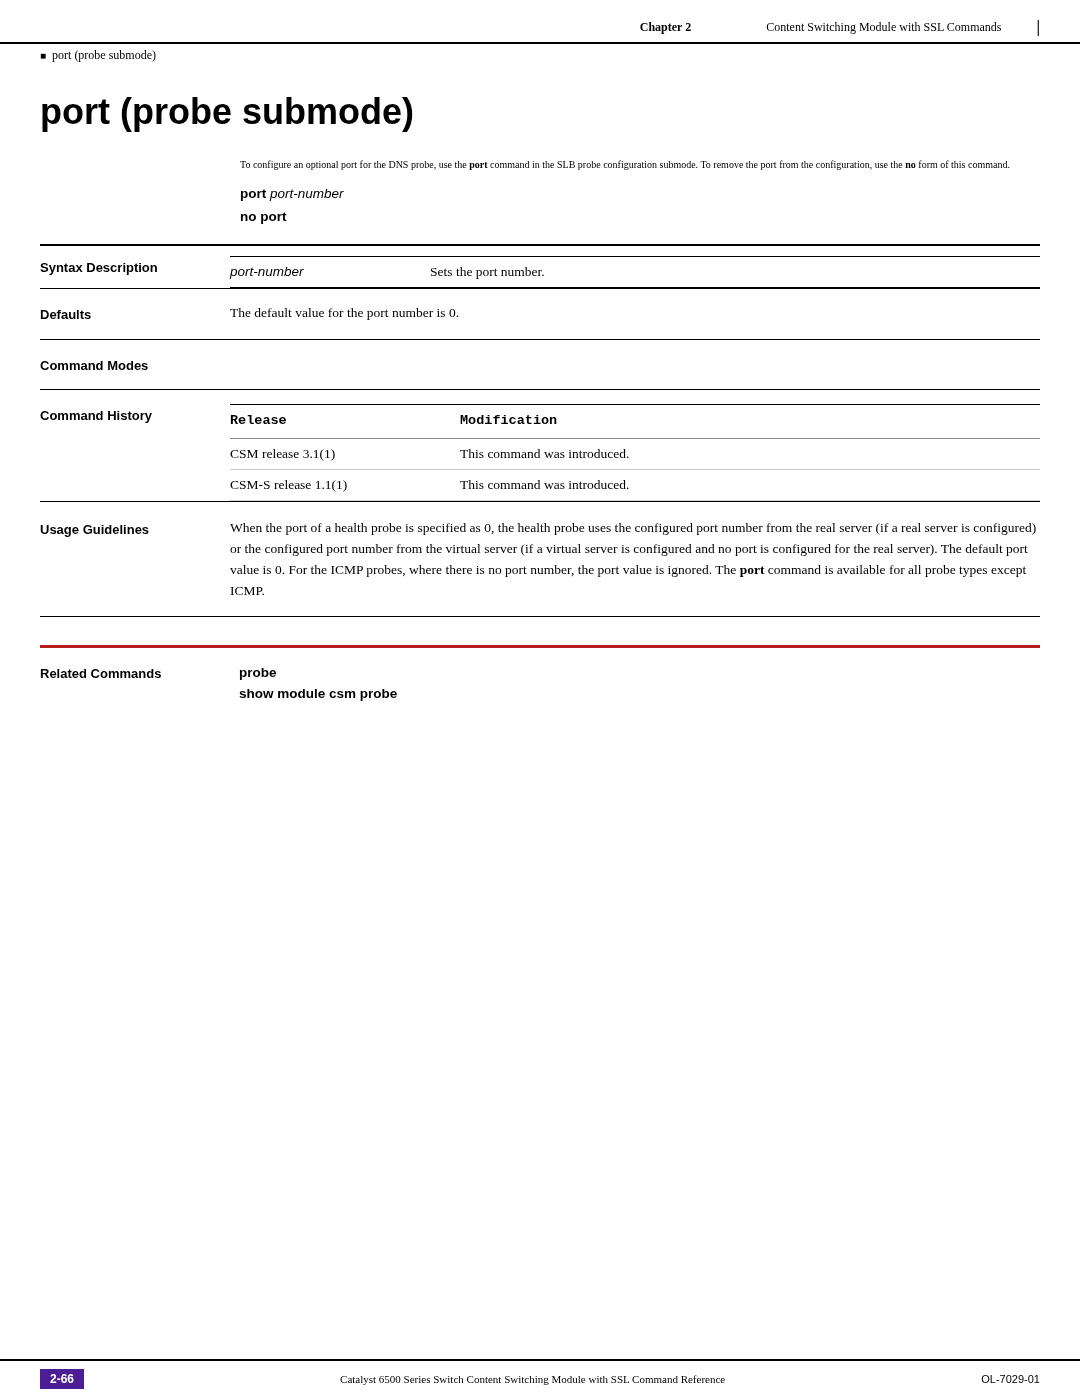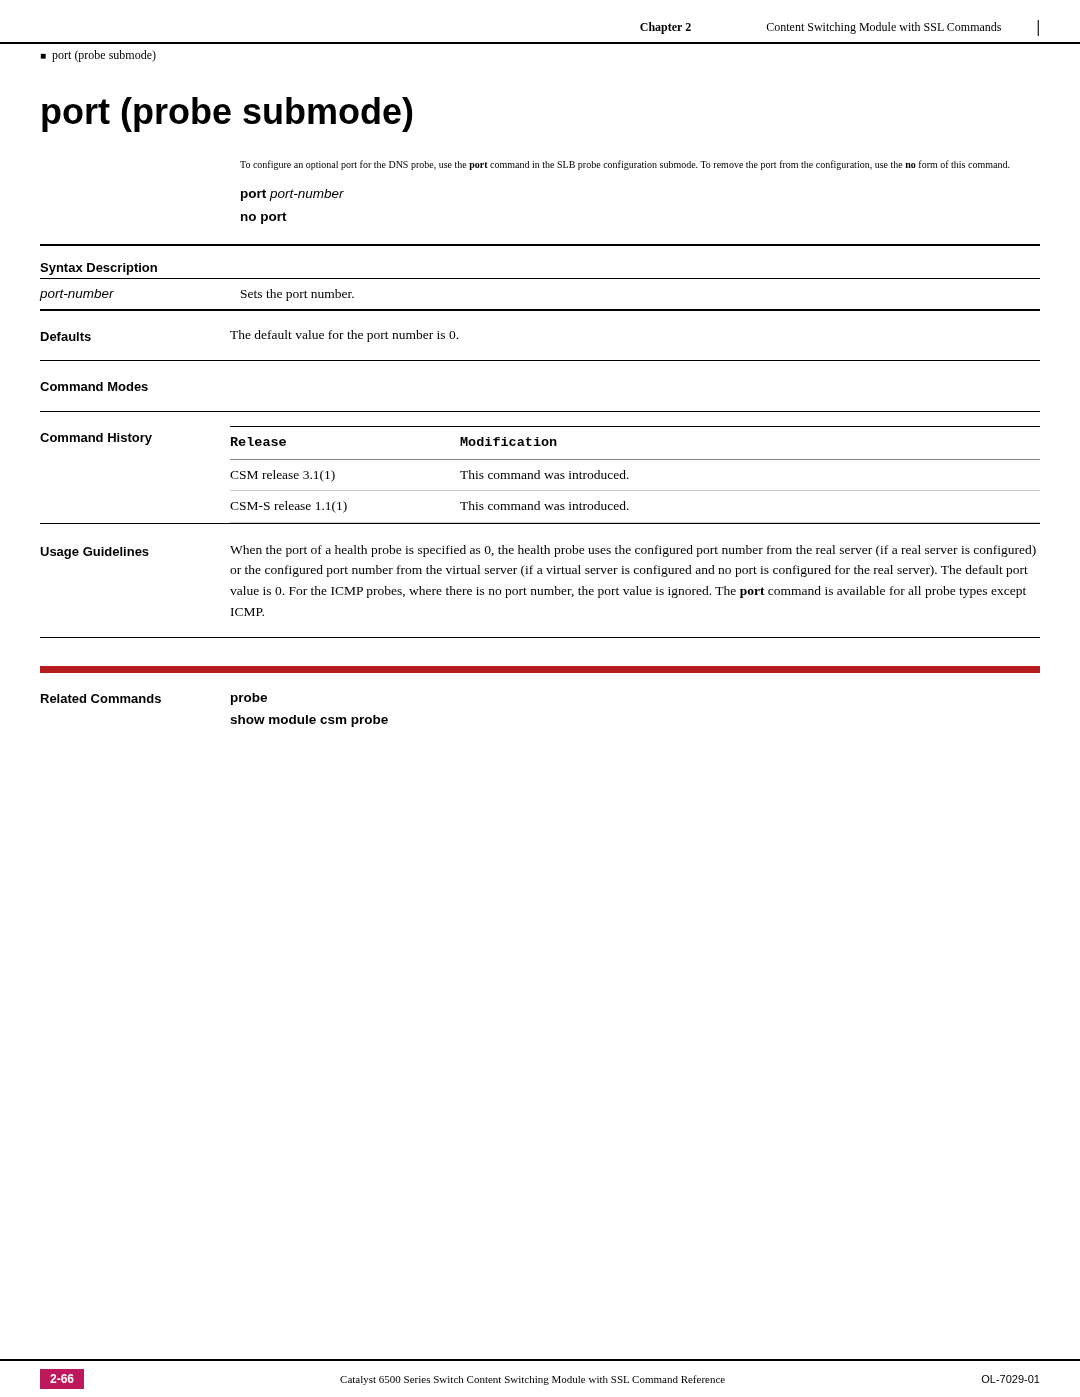--- a/index.html
+++ b/index.html
@@ -182,21 +182,21 @@
       left: 0;
       right: 0;
       border-top: 2px solid #000;
       display: flex;
       align-items: center;
       justify-content: space-between;
       padding: 8px 40px;
       font-size: 11.5px;
     }
     .footer-page-num {
-      background: #be185d;
+      background: #4c1d95;
       color: #fff;
       padding: 3px 10px;
       font-weight: bold;
       font-size: 12px;
       font-family: Arial, sans-serif;
     }
     .footer-center {
       font-size: 11px;
       text-align: center;
       flex: 1;
@@ -240,21 +240,21 @@
       To configure an optional port for the DNS probe, use the <strong>port</strong> command in the SLB probe configuration submode. To remove the port from the configuration, use the <strong>no</strong> form of this command.
     </p>
     <p class="syntax-line">
       <span class="cmd-bold">port</span> <span class="cmd-italic">port-number</span>
     </p>
     <p class="syntax-line">
       <span class="cmd-bold">no port</span>
     </p>
   </div>
 
-  <div class="section-row" style="border-top: 2px solid #000; padding-top: 10px; padding-bottom: 0; flex-direction: column;">
+  <div class="section-row" style="border-top: 2px solid #000; padding-top: 10px; padding-bottom: 0;">
     <div class="section-label">Syntax Description</div>
     <div class="section-content">
       <table class="syntax-table">
         <tbody>
           <tr>
             <td><em>port-number</em></td>
             <td>Sets the port number.</td>
           </tr>
         </tbody>
       </table>
@@ -301,21 +301,21 @@
     <div class="section-content">
       <p class="usage-text">
         When the port of a health probe is specified as 0, the health probe uses the configured port number from the real server (if a real server is configured) or the configured port number from the virtual server (if a virtual server is configured and no port is configured for the real server). The default port value is 0. For the ICMP probes, where there is no port number, the port value is ignored. The <strong>port</strong> command is available for all probe types except ICMP.
       </p>
     </div>
   </div>
 
   <div class="section-row" style="border-top: 1px solid #000;">
   </div>
 
-  <div class="section-row" style="border-top: 7px solid #b91c1c;">
+  <div class="section-row" style="border-top: 3px solid #b91c1c; gap: 9px;">
     <div class="section-label">Related Commands</div>
     <div class="section-content">
       <span class="related-cmd">probe</span>
       <span class="related-cmd">show module csm probe</span>
     </div>
   </div>
 
 </div>
 
 <div class="page-footer">

